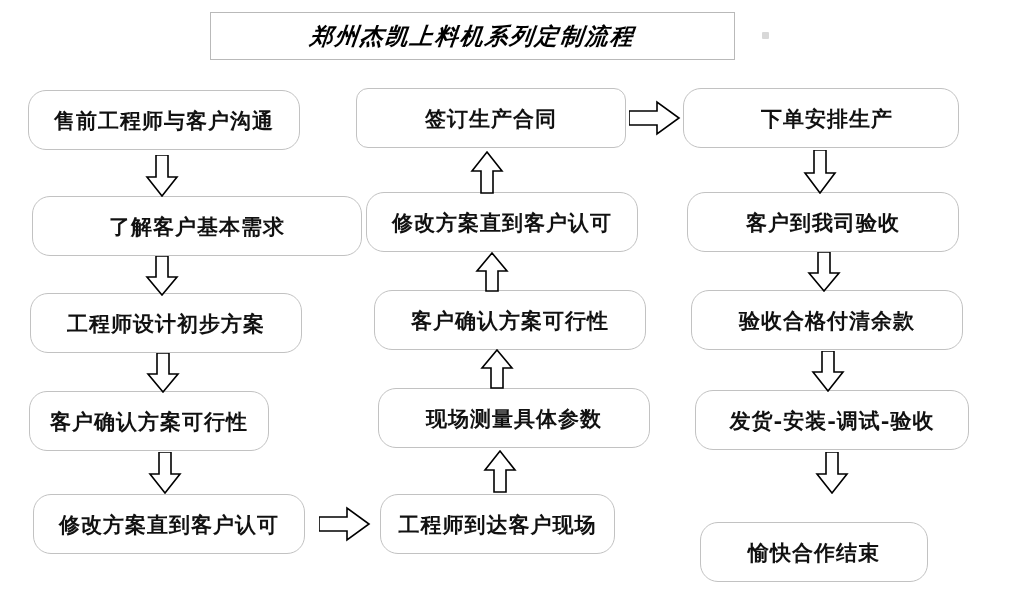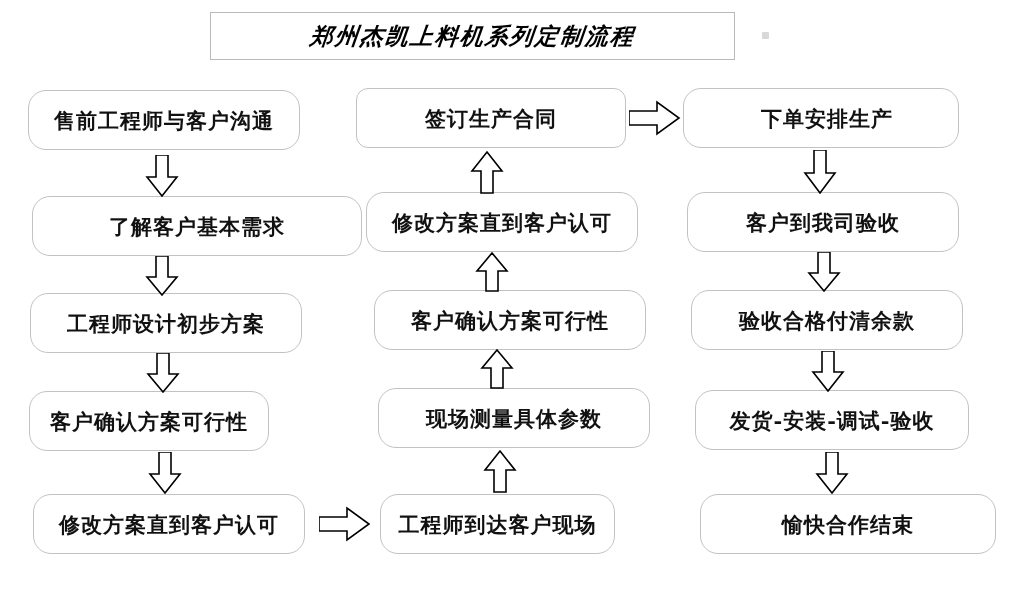--- a/index.html
+++ b/index.html
@@ -170,21 +170,21 @@
   </div>
   <div class="node" style="left:691px; top:290px; width:272px;">
     <span class="node-label">验收合格付清余款</span>
   </div>
   <div class="node" style="left:687px; top:192px; width:272px;">
     <span class="node-label">客户到我司验收</span>
   </div>
   <div class="node" style="left:695px; top:390px; width:274px;">
     <span class="node-label">发货-安装-调试-验收</span>
   </div>
-  <div class="node" style="left:700px; top:494px; width:296px;align-items:center;">
+  <div class="node" style="left:700px; top:522px; width:228px;align-items:center;">
     <span class="node-label">愉快合作结束</span>
   </div>
 
   <div class="arrow" style="left:803px; top:150px;">
     <svg width="34" height="44" viewBox="0 0 34 44">
       <polygon points="11,0 23,0 23,23 32,23 17,43 2,23 11,23" fill="#ffffff" stroke="#000000" stroke-width="1.6"></polygon>
     </svg>
   </div>
   <div class="arrow" style="left:807px; top:252px;">
     <svg width="34" height="40" viewBox="0 0 34 40">

